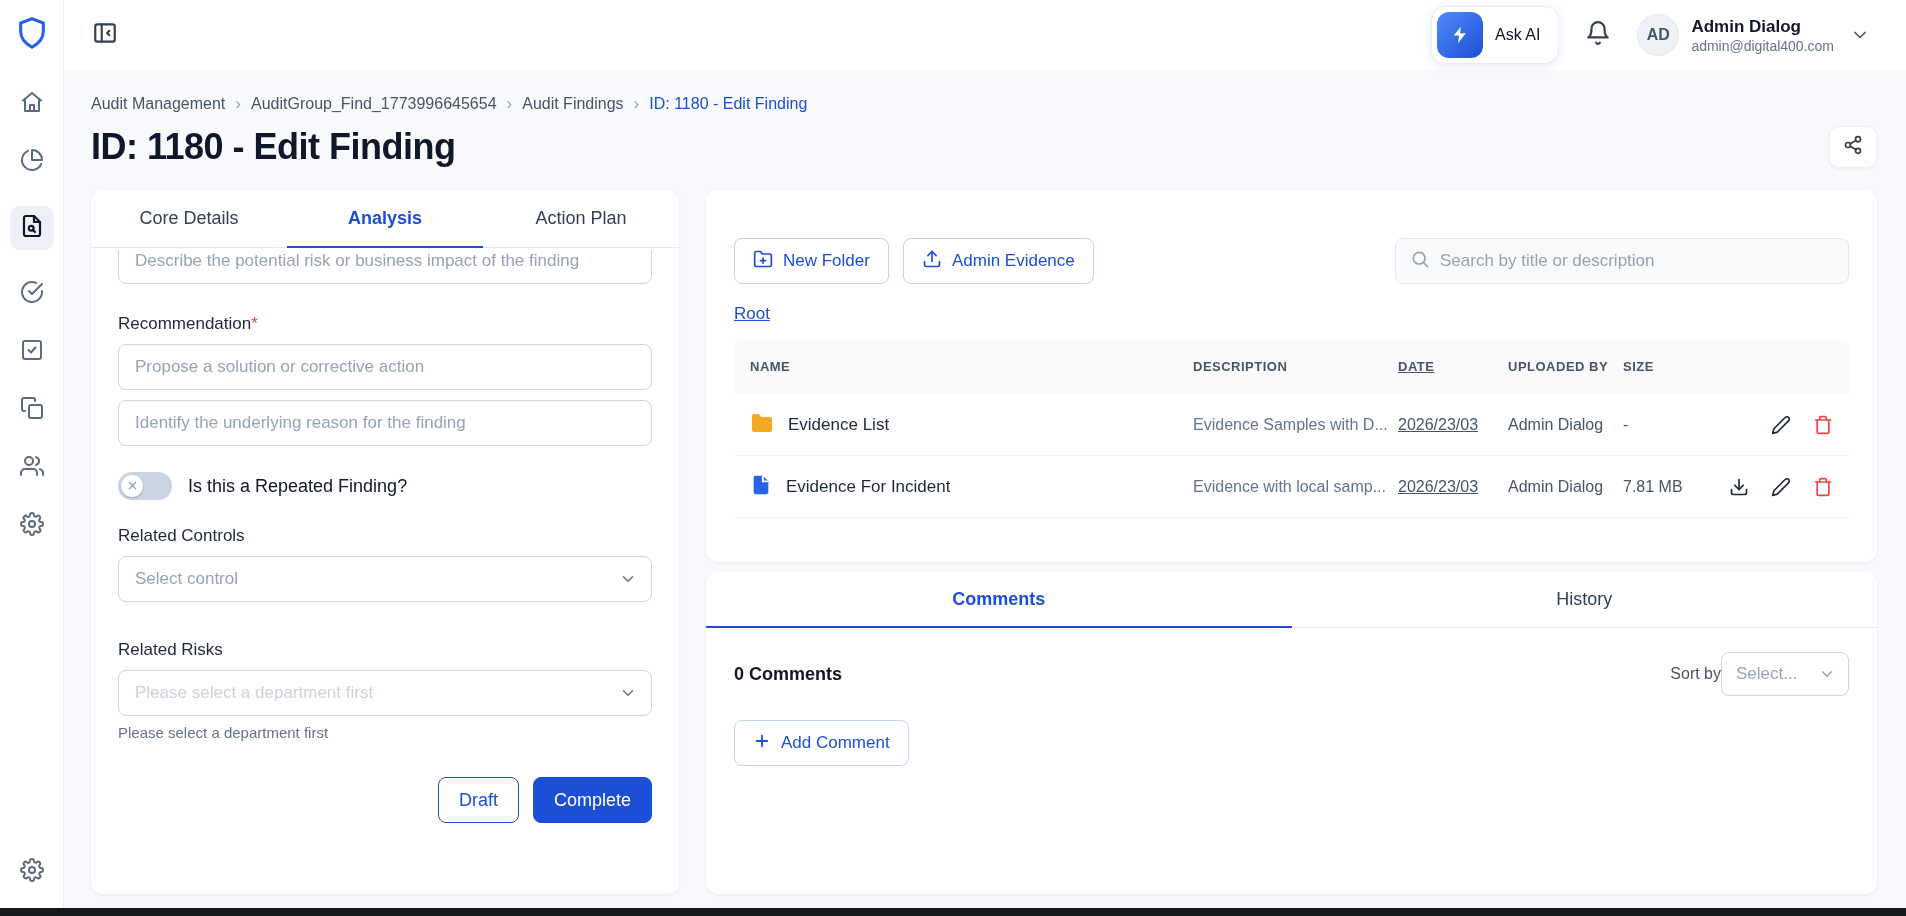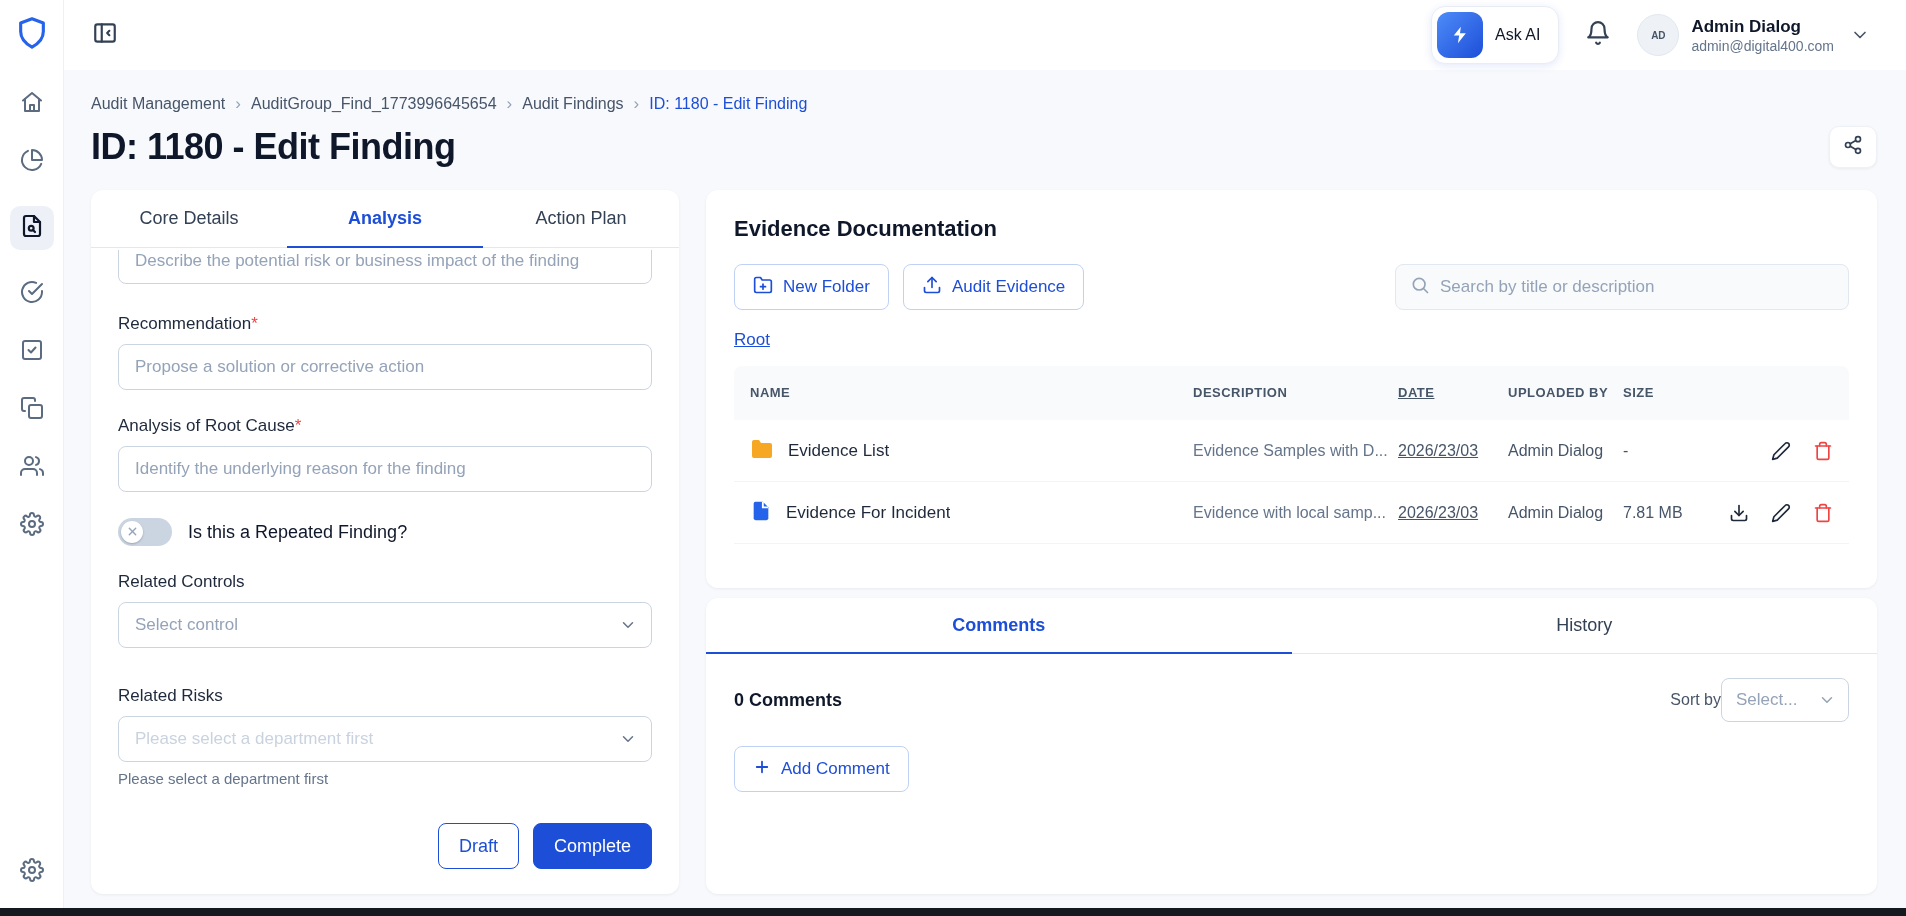--- a/index.html
+++ b/index.html
@@ -43,21 +43,21 @@
     width:46px; height:46px; border-radius:12px;
     background:linear-gradient(135deg,#4e8cf9,#1d4ed8);
     display:flex; align-items:center; justify-content:center;
   }
   .askai-label { font-size:16px; color:#0f172a; }
   .bell { color:#334155; cursor:pointer; display:flex; }
   .profile { display:flex; align-items:center; gap:12px; cursor:pointer; }
   .avatar {
     width:42px; height:42px; border-radius:50%; background:#eef2f6; border:1px solid #e2e8f0;
     display:flex; align-items:center; justify-content:center;
-    font-size:10px; font-weight:700; color:#475569;
+    font-size:16px; font-weight:700; color:#475569;
   }
   .p-name { font-size:17px; font-weight:700; color:#0f172a; line-height:1.25; }
   .p-email { font-size:14px; color:#64748b; }
   .p-chevron { color:#475569; display:flex; margin-left:4px; }
 
   
   .content { flex:1; padding:24px 29px 0 27px; min-width:0; }
   .breadcrumb { display:flex; align-items:center; gap:10px; font-size:16px; color:#475569; }
   .crumb { cursor:pointer; }
   .crumb-sep { color:#94a3b8; font-size:17px; }
@@ -332,21 +332,20 @@
           </div>
           <div class="form-body">
 
             <div class="clip">
               <input class="txt" type="text" placeholder="Describe the potential risk or business impact of the finding" style="">
             </div>
 
             <div class="f-label"><span>Recommendation</span><span class="req">*</span></div>
             <input class="txt" type="text" placeholder="Propose a solution or corrective action" style="">
 
-            <div class="f-label"><span>Analysis of Root Cause</span><span class="req">*</span></div>
             <input class="txt" type="text" placeholder="Identify the underlying reason for the finding" style="">
 
             <div class="toggle-row">
               <div class="toggle">
                 <div class="knob">
                   <span><svg width="11" height="11" viewBox="0 0 24 24" fill="none" stroke="currentColor" stroke-width="3" stroke-linecap="round">
                         <line x1="5" y1="5" x2="19" y2="19"></line>
                         <line x1="19" y1="5" x2="5" y2="19"></line>
                       </svg></span>
                 </div>
@@ -378,38 +377,37 @@
             <div class="form-actions">
               <button class="btn-draft">Draft</button>
               <button class="btn-primary">Complete</button>
             </div>
           </div>
         </section>
 
         <div class="right-col">
 
           <section class="card evidence-card">
-            <h2 class="ev-title">Evidence Documentation</h2>
 
             <div class="ev-toolbar">
               <button class="btn-outline">
                 <span><svg width="20" height="20" viewBox="0 0 24 24" fill="none" stroke="currentColor" stroke-width="2" stroke-linecap="round" stroke-linejoin="round">
                       <path d="M22 19a2 2 0 01-2 2H4a2 2 0 01-2-2V5a2 2 0 012-2h5l2 3h9a2 2 0 012 2z"></path>
                       <line x1="12" y1="11" x2="12" y2="17"></line>
                       <line x1="9" y1="14" x2="15" y2="14"></line>
                     </svg></span>
                 <span>New Folder</span>
               </button>
               <button class="btn-outline">
                 <span><svg width="20" height="20" viewBox="0 0 24 24" fill="none" stroke="currentColor" stroke-width="2" stroke-linecap="round" stroke-linejoin="round">
                       <path d="M21 15v4a2 2 0 01-2 2H5a2 2 0 01-2-2v-4"></path>
                       <polyline points="17 8 12 3 7 8"></polyline>
                       <line x1="12" y1="3" x2="12" y2="15"></line>
                     </svg></span>
-                <span>Audit Evidence</span>
+                <span>Admin Evidence</span>
               </button>
               <div class="search-box">
                 <span><svg width="20" height="20" viewBox="0 0 24 24" fill="none" stroke="#94a3b8" stroke-width="2" stroke-linecap="round">
                       <circle cx="11" cy="11" r="7"></circle>
                       <line x1="16.5" y1="16.5" x2="21" y2="21"></line>
                     </svg></span>
                 <input type="text" placeholder="Search by title or description" style="">
               </div>
             </div>
 

